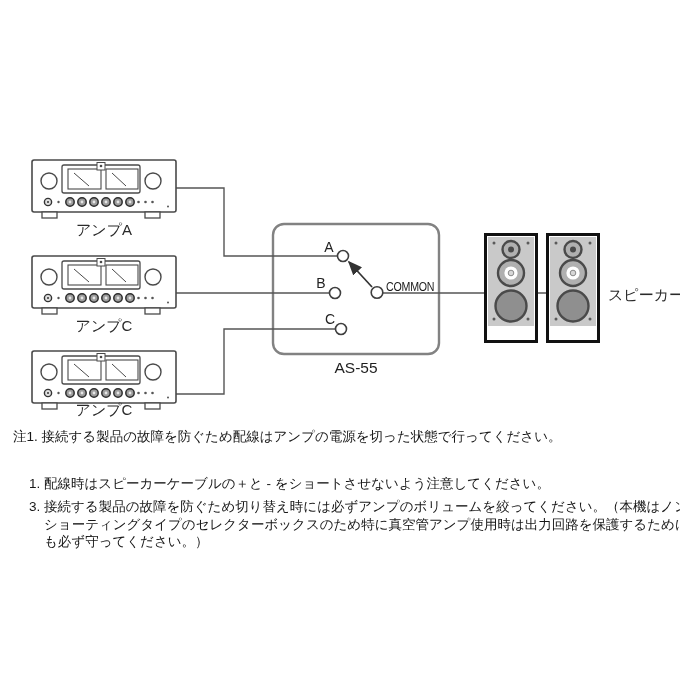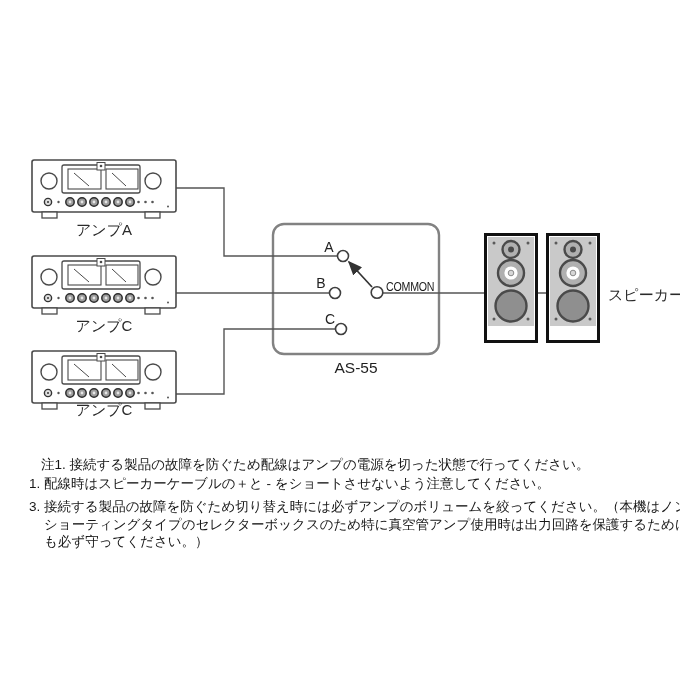--- a/index.html
+++ b/index.html
@@ -14,21 +14,21 @@
   .terminal-label { font-size:14px; color:#222; width:14px; text-align:center; }
   .terminal-label-a { left:322px; top:240px; }
   .terminal-label-b { left:314px; top:276px; }
   .terminal-label-c { left:323px; top:312px; }
   .common-label { left:386px; top:280px; font-size:13px; color:#1a1a1a;
                   transform:scaleX(0.82); transform-origin:left top; letter-spacing:-0.3px; }
   .box-label { left:273px; top:360px; width:166px; text-align:center; font-size:15.5px; color:#1f1f1f; }
   .speaker-label { left:608px; top:287px; font-size:15px; color:#2a2a2a; }
   .notes { position:absolute; left:0; top:0; width:700px; color:#171717; }
   .note { position:absolute; font-size:13.5px; line-height:17.5px; color:#171717; }
-  .note-1 { left:13px; top:456px;margin-left:28px; }
+  .note-1 { left:13px; top:428px; }
   .note-2 { left:29px; top:475px; }
   .note-3 { left:29px; top:498px; width:652px; padding-left:15px; text-indent:-15px; white-space:normal; }
 </style>
 </head>
 <body>
 
 <div class="stage">
 
   <svg class="art" width="700" height="700" viewBox="0 0 700 700">
     <defs>

